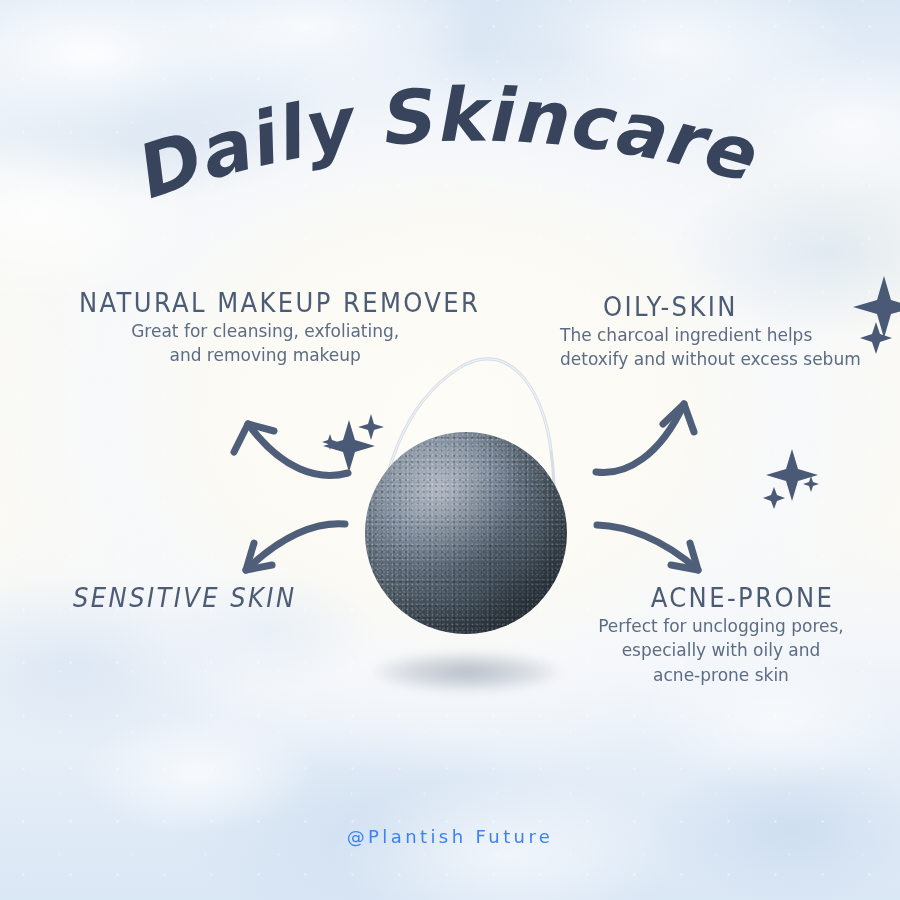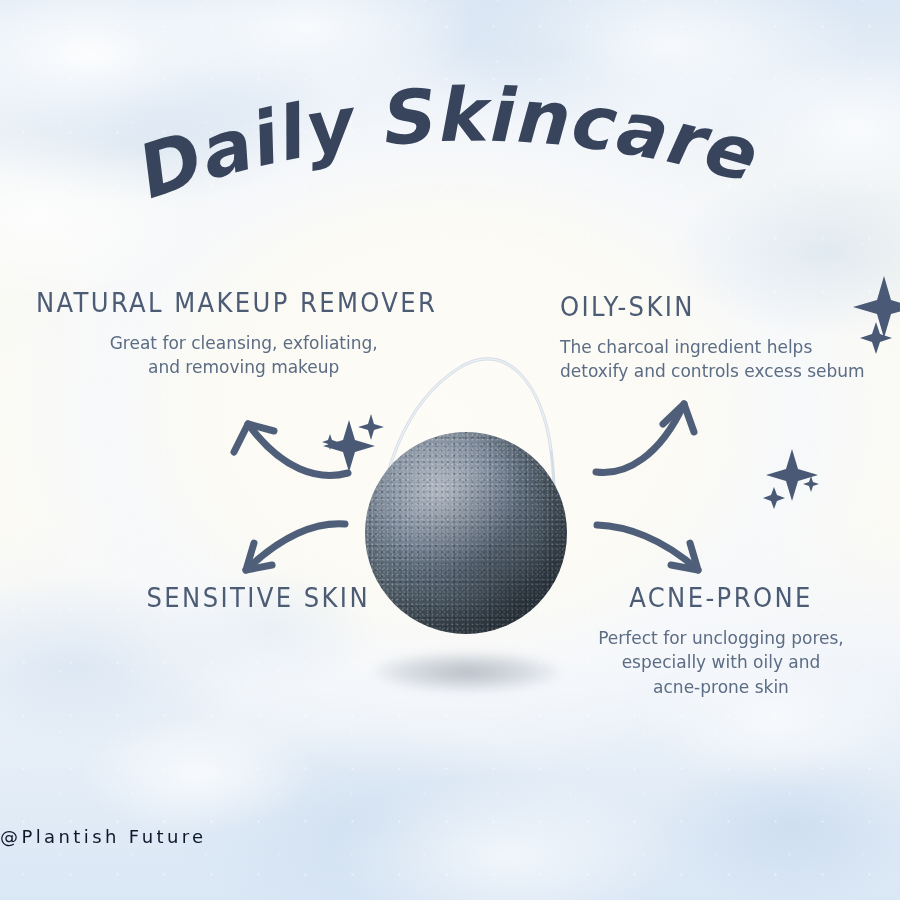--- a/index.html
+++ b/index.html
@@ -75,35 +75,36 @@
   
   .feature { position: absolute; }
   .feature .f-head {
     font-family: "DejaVu Sans Condensed", "DejaVu Sans", sans-serif;
     font-size: 27px;
     font-weight: 400;
     letter-spacing: 2.4px;
     color: #4d5c75;
     white-space: nowrap;
     line-height: 1.1;
+    margin-left: 43px;
   }
   .feature .f-body {
     font-family: "DejaVu Sans", sans-serif;
     font-size: 17px;
     font-weight: 400;
     color: #5b6c84;
     line-height: 1.45;
-    margin-top: 13px;
+    margin-top: 1px;
     white-space: pre-line;
   }
 
   #f-makeup      { left: 36px;  top: 288px; text-align: left; }
   #f-makeup .f-body { text-align: center; padding-left: 14px; }
   #f-oily        { left: 560px; top: 292px; width: 330px; text-align: left; }
-  #f-sensitive   { left: 30px;  top: 583px; width: 340px; text-align: right; }
+  #f-sensitive   { left: 30px;  top: 583px; width: 340px; text-align: left; font-style: italic; }
   #f-acne        { left: 576px; top: 583px; width: 290px; text-align: center; }
 
   
   #product {
     position: absolute;
     left: 347px;
     top: 330px;
     width: 236px;
     height: 380px;
   }
@@ -150,24 +151,25 @@
   }
 
   
   #deco { position: absolute; inset: 0; pointer-events: none; }
 
   
   #footer {
     position: absolute;
     left: 0; right: 0;
     top: 826px;
+    text-align: center;
     font-family: "DejaVu Sans", sans-serif;
     font-size: 18px;
     letter-spacing: 3.4px;
-    color: #0f172a;
+    color: #3b82f6;
   }
 </style>
 </head>
 <body>
 
 <div id="poster">
 
   <div class="bg-layer bg-base"></div>
   <div class="bg-layer bg-wash"></div>
   <div class="bg-layer bg-clouds"></div>
@@ -244,21 +246,21 @@
 
   <div class="feature" id="f-makeup">
     <div class="f-head">NATURAL MAKEUP REMOVER</div>
     <div class="f-body">Great for cleansing, exfoliating,
 and removing makeup</div>
   </div>
 
   <div class="feature" id="f-oily">
     <div class="f-head">OILY-SKIN</div>
     <div class="f-body">The charcoal ingredient helps
-detoxify and controls excess sebum</div>
+detoxify and without excess sebum</div>
   </div>
 
   <div class="feature" id="f-sensitive">
     <div class="f-head">SENSITIVE SKIN</div>
   </div>
 
   <div class="feature" id="f-acne">
     <div class="f-head">ACNE-PRONE</div>
     <div class="f-body">Perfect for unclogging pores,
 especially with oily and

